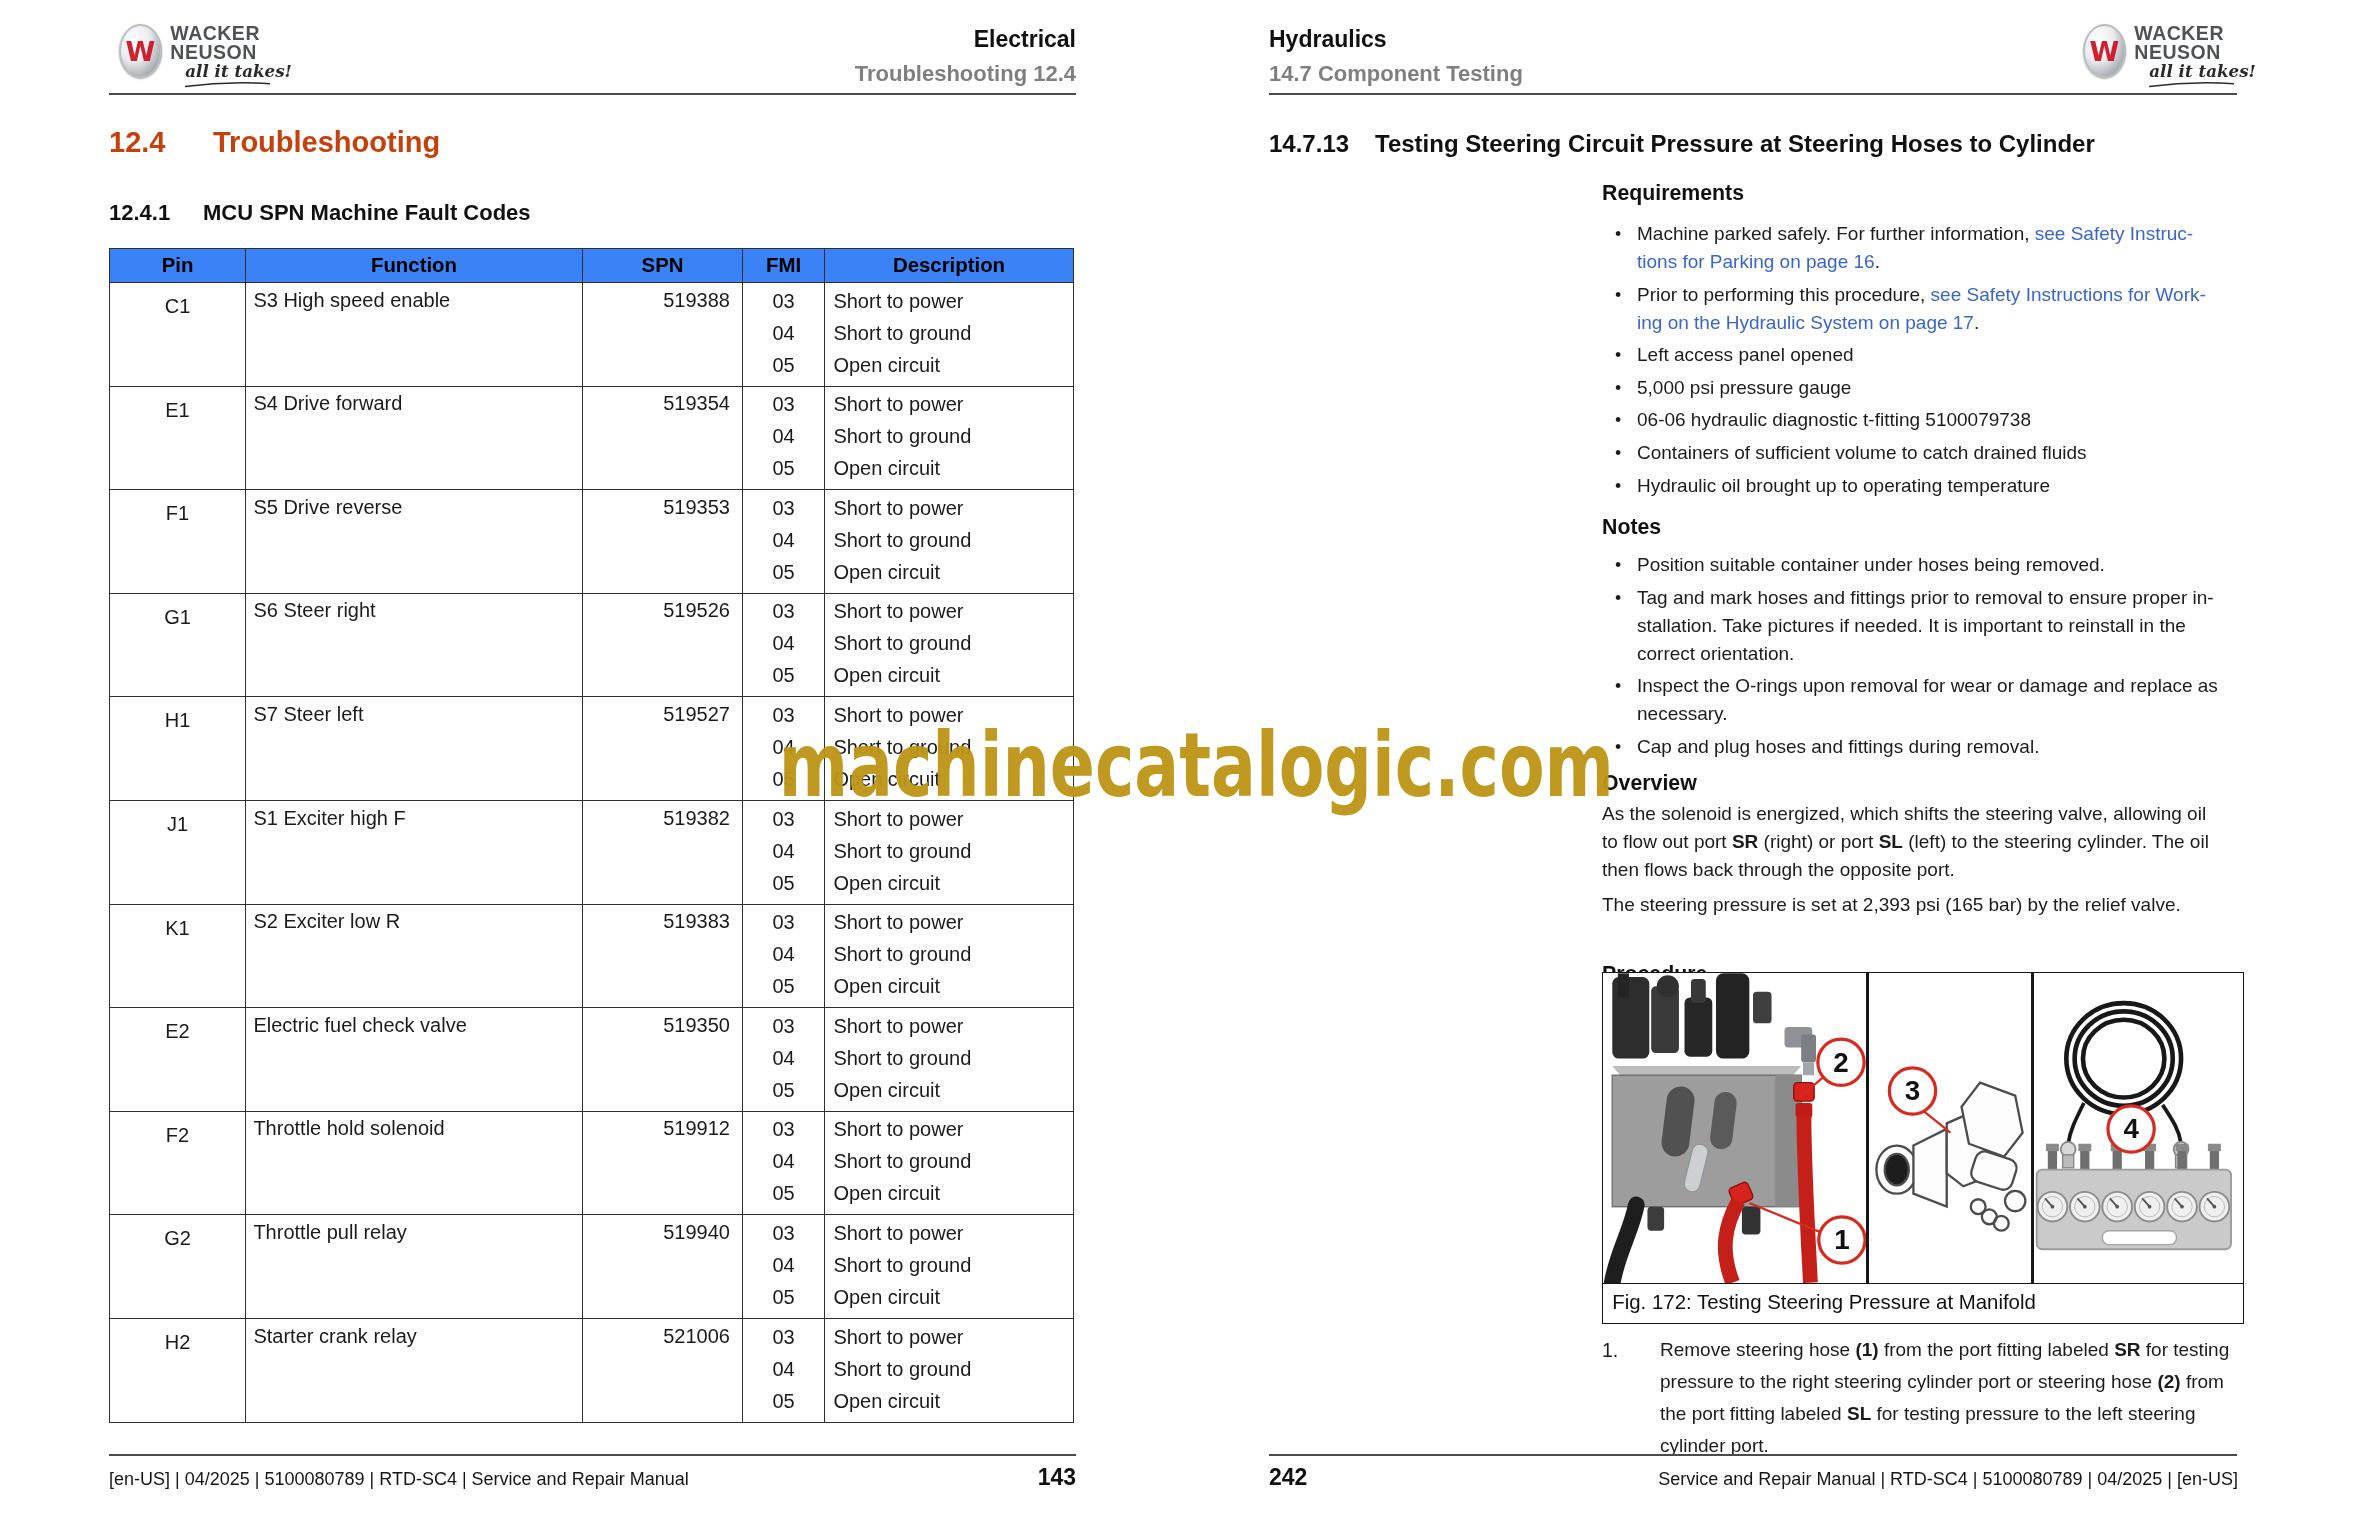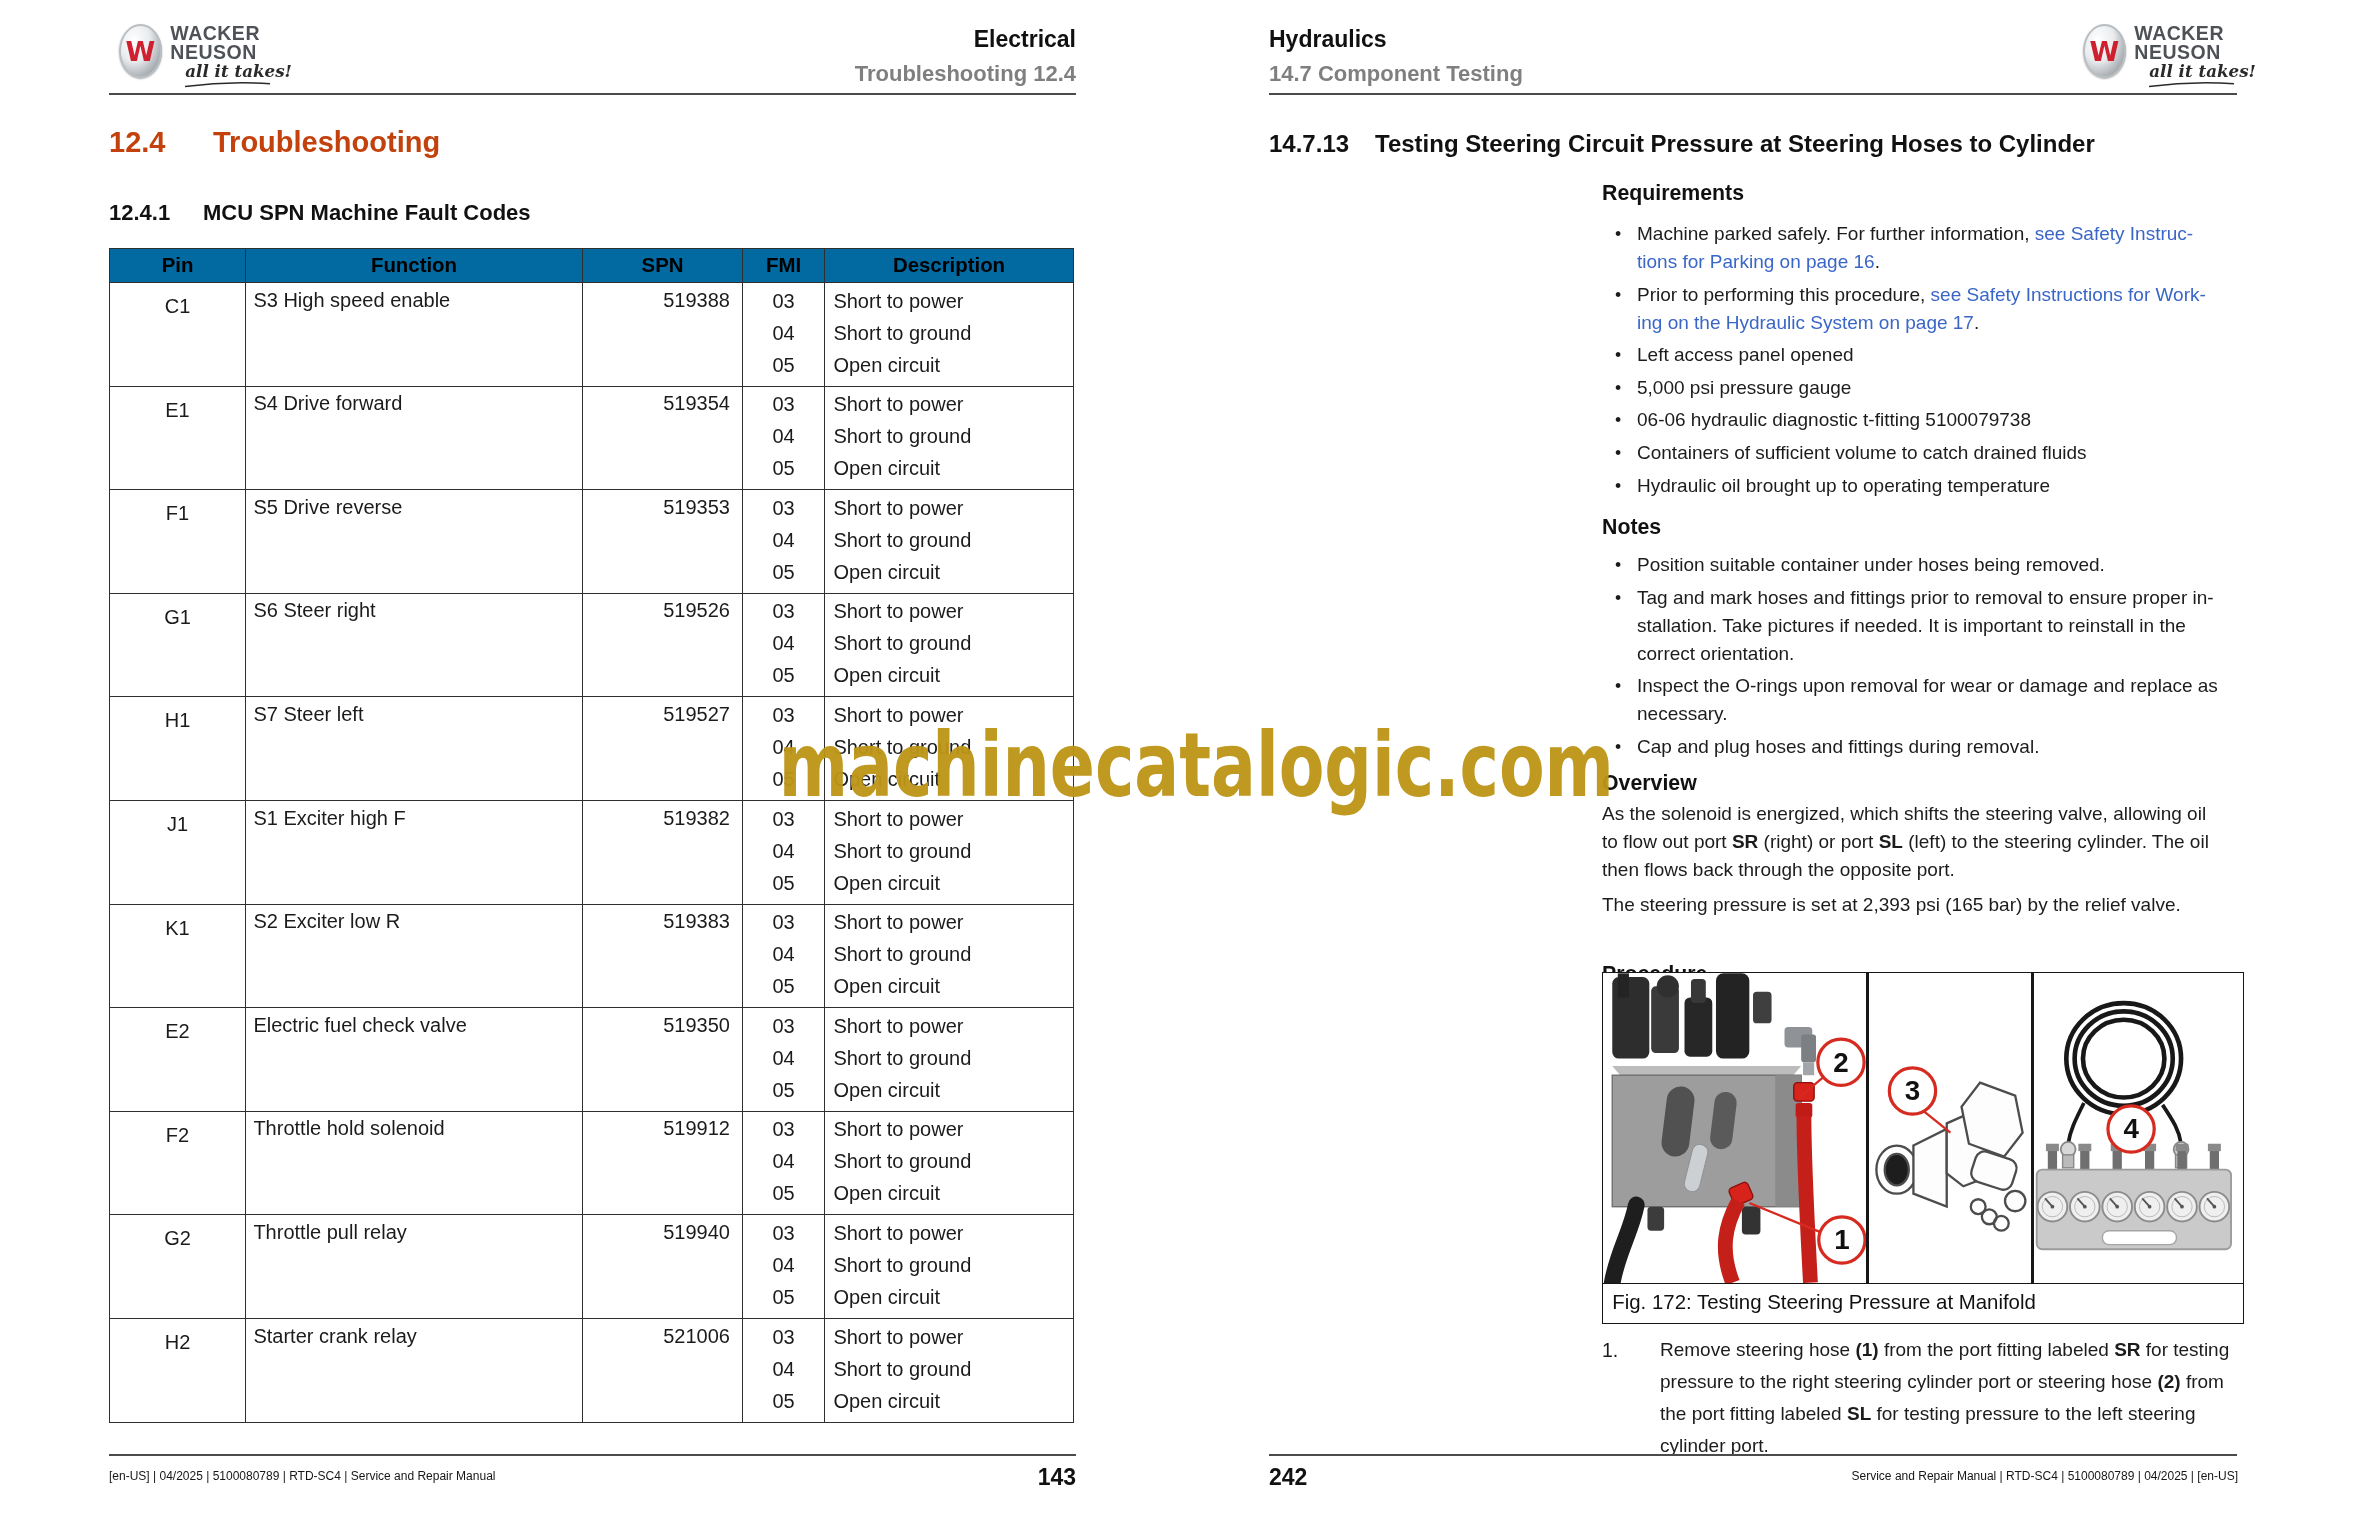--- a/index.html
+++ b/index.html
@@ -22,21 +22,21 @@
   .brand-l1,.brand-l2{font-size:19.5px;font-weight:bold;color:#4e5257;line-height:18.6px;letter-spacing:0.5px;}
   .brand-tag{font-family:"DejaVu Serif",serif;font-style:italic;font-weight:bold;font-size:16.7px;color:#2a2a2a;margin:0.9px 0 0 15px;line-height:18.6px;}
   .tag-swoosh{display:block;margin-left:13px;}
   
   .h1num,.h1txt{font-size:29px;font-weight:bold;color:#c2410c;}
   .h2num,.h2txt{font-size:22px;font-weight:bold;color:#111;}
   .rh1num,.rh1txt{font-size:24px;font-weight:bold;color:#111;}
   .h3{font-size:21.3px;font-weight:bold;color:#111;}
   
   table.fault{border-collapse:collapse;table-layout:fixed;width:963px;}
-  table.fault th{background:#0369a1;border:1.9px solid #2f2f2f;font-size:20.4px;font-weight:bold;height:31px;color:#000;}
+  table.fault th{background:#3b82f6;border:1.9px solid #2f2f2f;font-size:20.4px;font-weight:bold;height:31px;color:#000;}
   table.fault td{border:1.9px solid #2f2f2f;vertical-align:top;font-size:20px;color:#1b1b1b;}
   table.fault td.pin{text-align:center;padding-top:12px;}
   table.fault td.func{padding:5.6px 7.4px 0 7.4px;}
   table.fault td.spn{text-align:right;padding:5.6px 12px 0 0;}
   table.fault td.fmi{padding-top:5.6px;text-align:center;}
   table.fault td.desc{padding-top:5.6px;}
   table.fault .sub{height:32px;line-height:25px;}
   table.fault td.desc .sub{padding-left:7.4px;}
   
   .rich{font-size:19px;line-height:28px;white-space:nowrap;color:#1c1c1c;}
@@ -49,21 +49,21 @@
   
   .figure{position:absolute;left:1602px;top:972px;width:642px;height:352px;border:1.9px solid #161616;box-sizing:border-box;background:#fff;}
   .fig-divider{position:absolute;top:0;width:2.8px;height:310px;background:#161616;}
   .fig-caption-bar{position:absolute;left:0;right:0;top:310px;height:39px;border-top:1.9px solid #161616;
     line-height:37px;font-size:20.4px;padding-left:9.3px;box-sizing:border-box;color:#111;}
   .panel{position:absolute;top:0;height:310px;}
   
   .step{display:flex;}
   .step-num{flex:0 0 58px;font-size:19.5px;line-height:32px;}
   
-  .footer-text{font-size:12px;color:#161616;}
+  .footer-text{font-size:18px;color:#161616;}
   .pagenum{font-size:23px;font-weight:bold;color:#111;}
   
   .watermark{position:absolute;left:775px;top:707px;z-index:40;opacity:.96;}
 </style>
 </head>
 <body>
 
 <div class="canvas">
 
   <div class="abs" style="left:0;top:0;width:100%;height:100%;">

